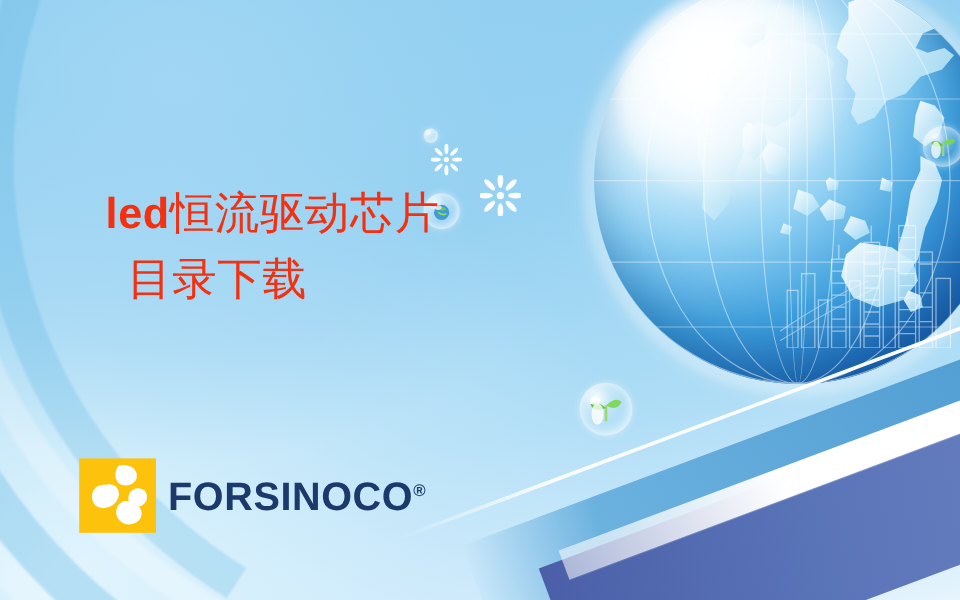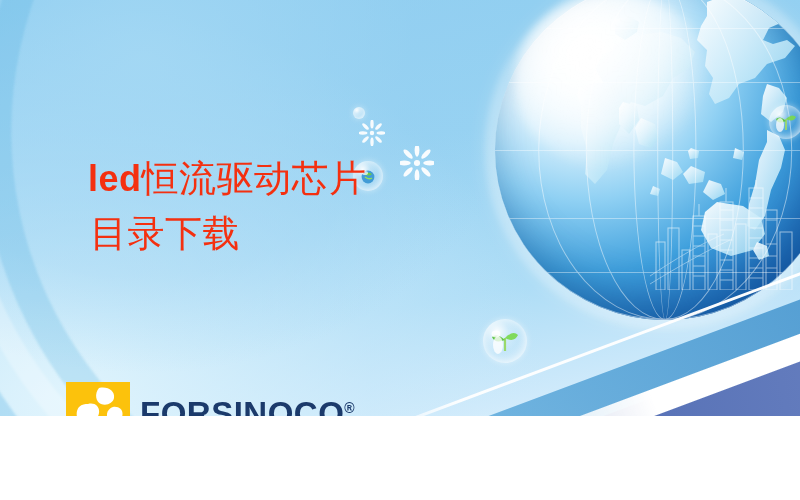--- a/index.html
+++ b/index.html
@@ -3,21 +3,21 @@
 <meta charset="utf-8">
 <style>
   html, body {
     margin: 0;
     padding: 0;
     background: #ffffff;
   }
   #poster {
     position: relative;
     width: 800px;
-    height: 416px;
+    height: 500px;
     overflow: hidden;
     font-family: "Liberation Sans", "DejaVu Sans", sans-serif;
     background: linear-gradient(170deg, #8ecdf0 0%, #97d2f2 38%, #aeddf6 68%, #cfeafb 88%, #e6f4fd 100%);
   }
 
   
   .bg-layer { position: absolute; inset: 0; }
 
   .wash-a {
     background:
@@ -199,21 +199,21 @@
   }
   .title-line {
     color: #f43010;
     font-family: "Liberation Serif", "DejaVu Serif", serif;
     font-size: 37px;
     line-height: 1.0;
     letter-spacing: 0.5px;
     white-space: nowrap;
   }
   .title-line.l1 { margin: 0 0 18px 0; }
-  .title-line.l2 { margin: 0 0 0 2px; }
+  .title-line.l2 { margin: 0 0 0 18px; }
   .title-line .latin {
     font-family: "Liberation Sans", "DejaVu Sans", sans-serif;
     font-weight: 700;
     font-size: 36px;
   }
 
   
   .logo {
     position: absolute;
     left: 66px; top: 382px;

